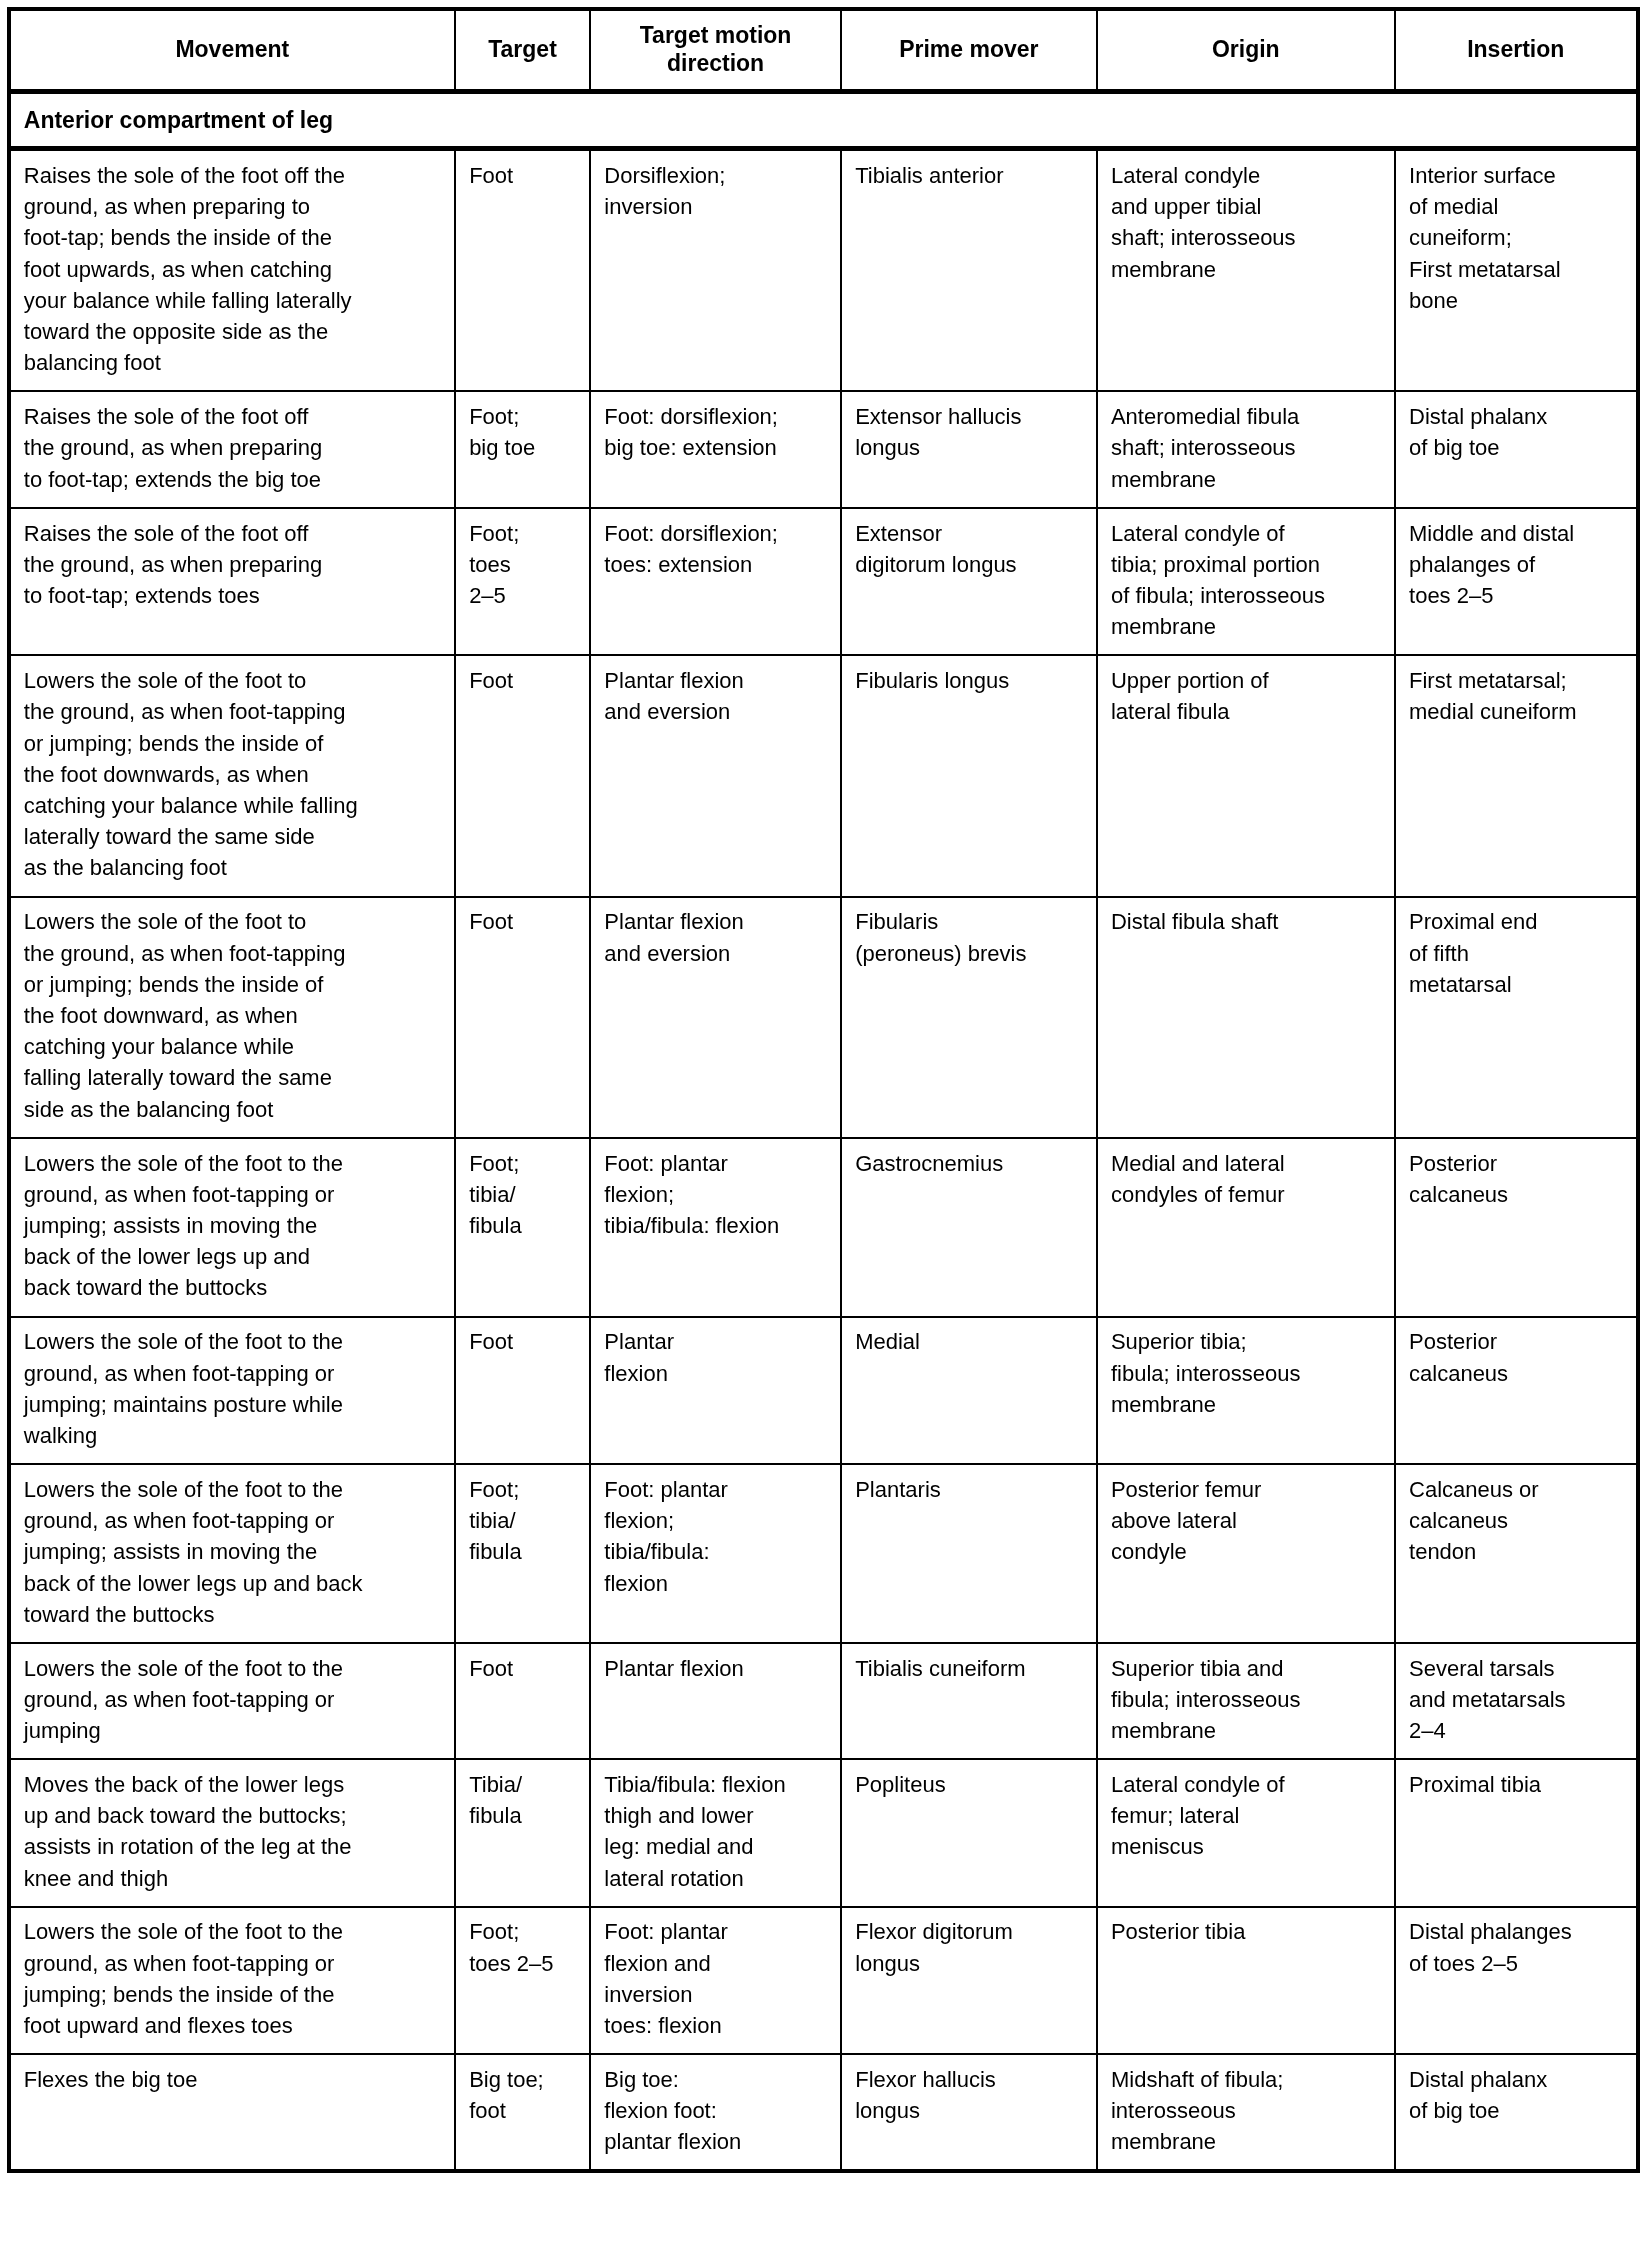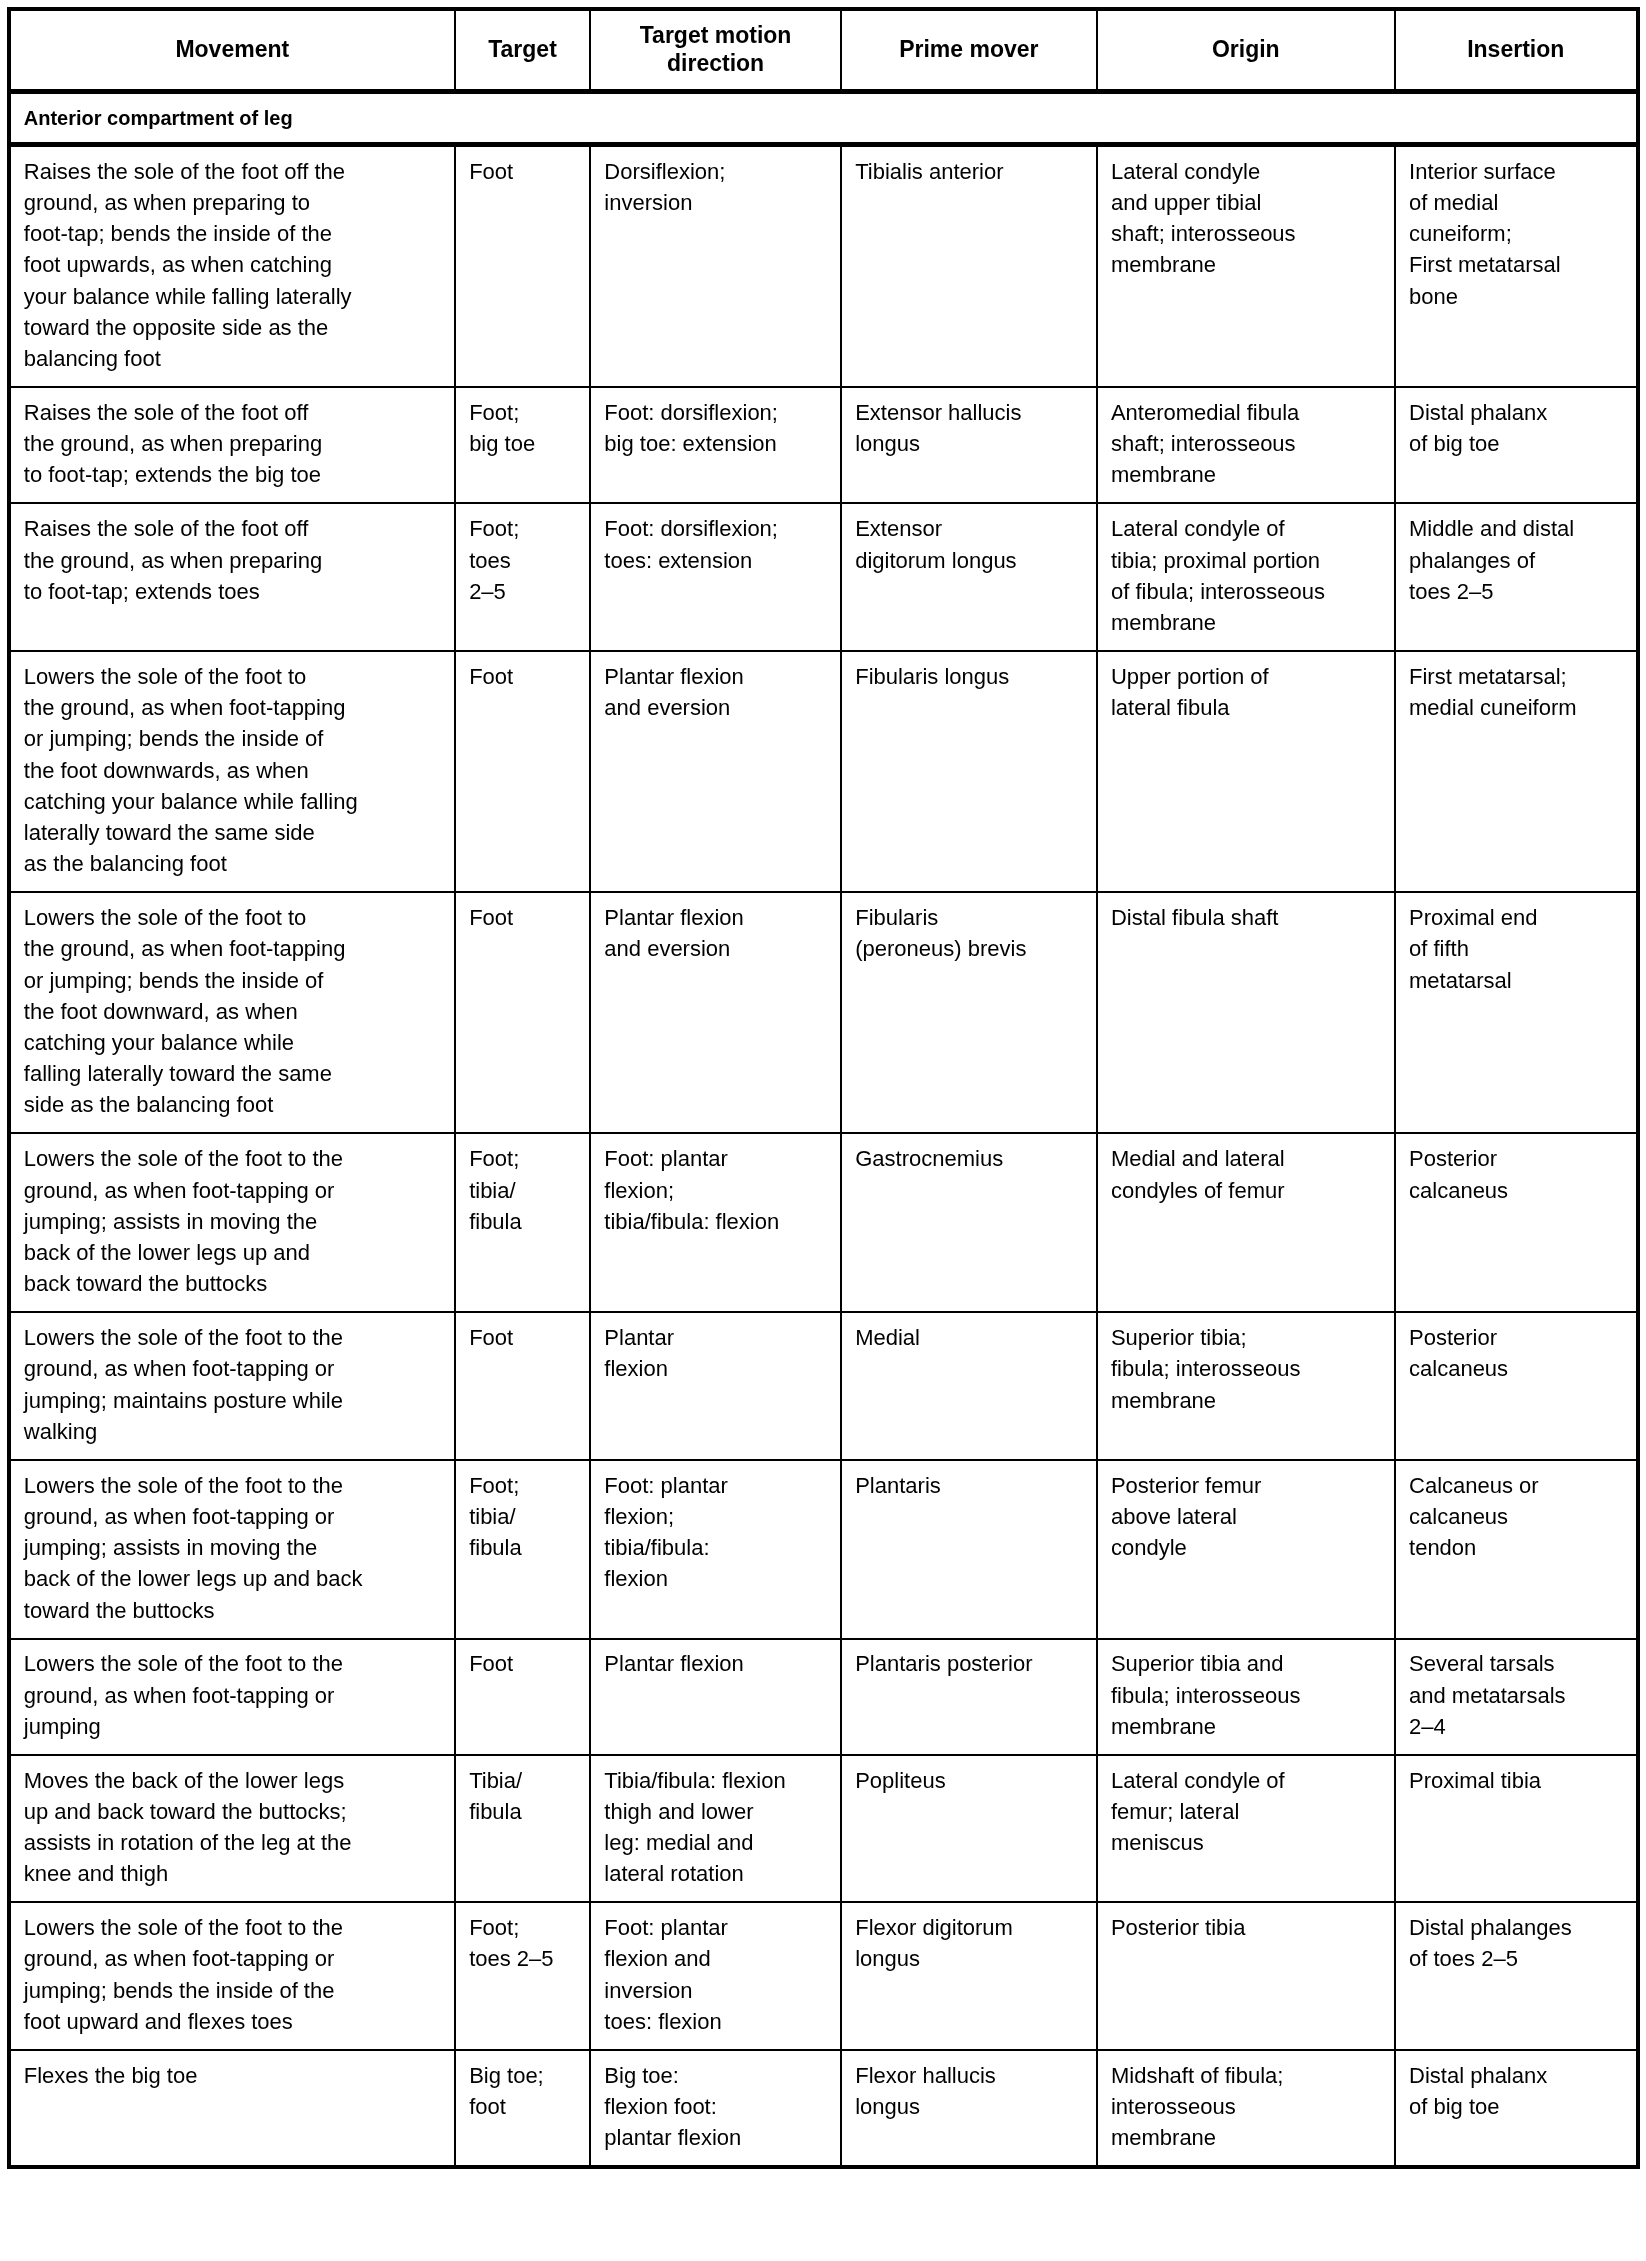--- a/index.html
+++ b/index.html
@@ -33,21 +33,21 @@
     font-weight: bold;
     font-size: 23px;
     text-align: center;
     vertical-align: middle;
     white-space: pre-line;
     line-height: 1.2;
     padding: 11.8px 5.9px;
   }
   tr.section-row td {
     font-weight: bold;
-    font-size: 20px;
+    font-size: 23px;
     border-top: 5.1px solid #000000;
     border-bottom: 5.1px solid #000000;
     padding: 9.6px 10.3px 9.6px 13.2px;
     white-space: normal;
   }
 </style>
 </head>
 <body>
 
 <table class="muscle-table">
@@ -222,21 +222,21 @@
       <td>Calcaneus or
 calcaneus
 tendon</td>
     </tr>
     <tr>
       <td>Lowers the sole of the foot to the
 ground, as when foot-tapping or
 jumping</td>
       <td>Foot</td>
       <td>Plantar flexion</td>
-      <td>Plantaris posterior</td>
+      <td>Tibialis cuneiform</td>
       <td>Superior tibia and
 fibula; interosseous
 membrane</td>
       <td>Several tarsals
 and metatarsals
 2–4</td>
     </tr>
 
     <tr>
       <td>Moves the back of the lower legs

